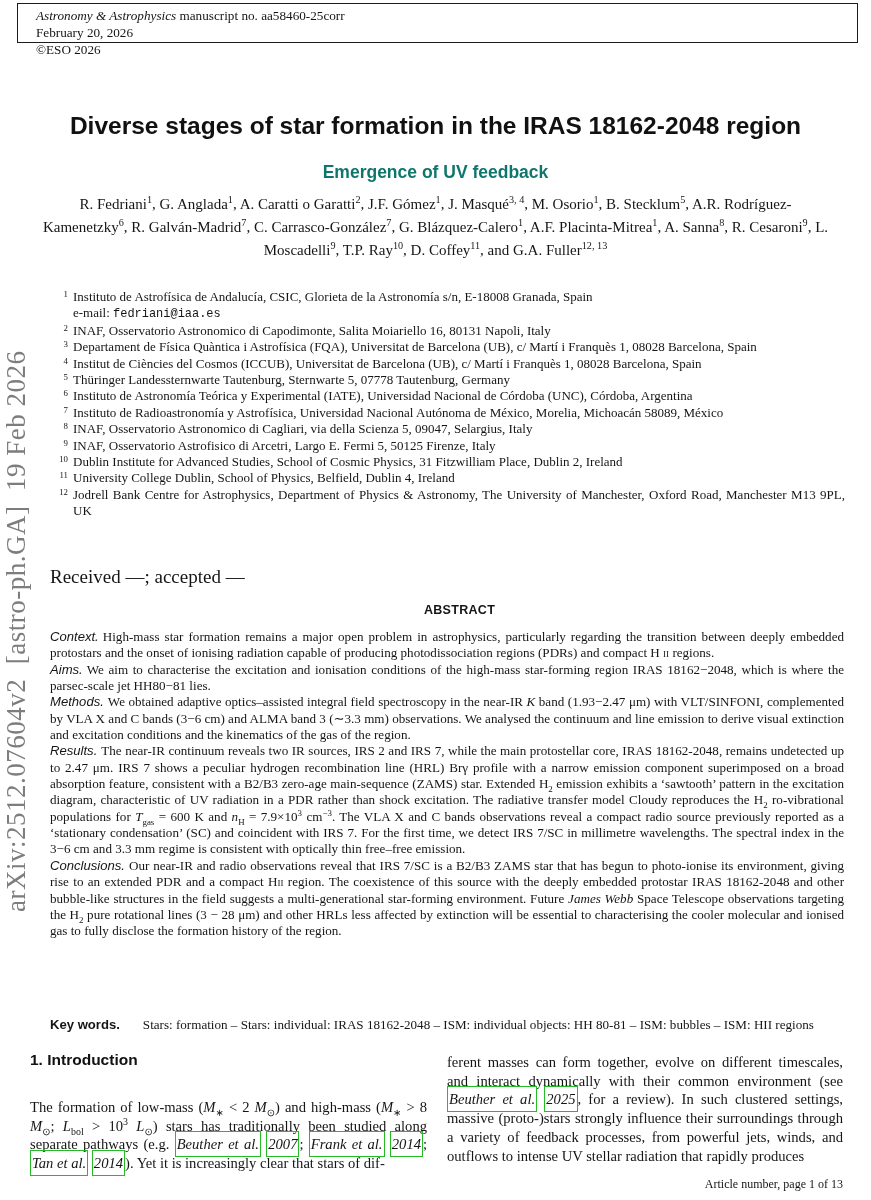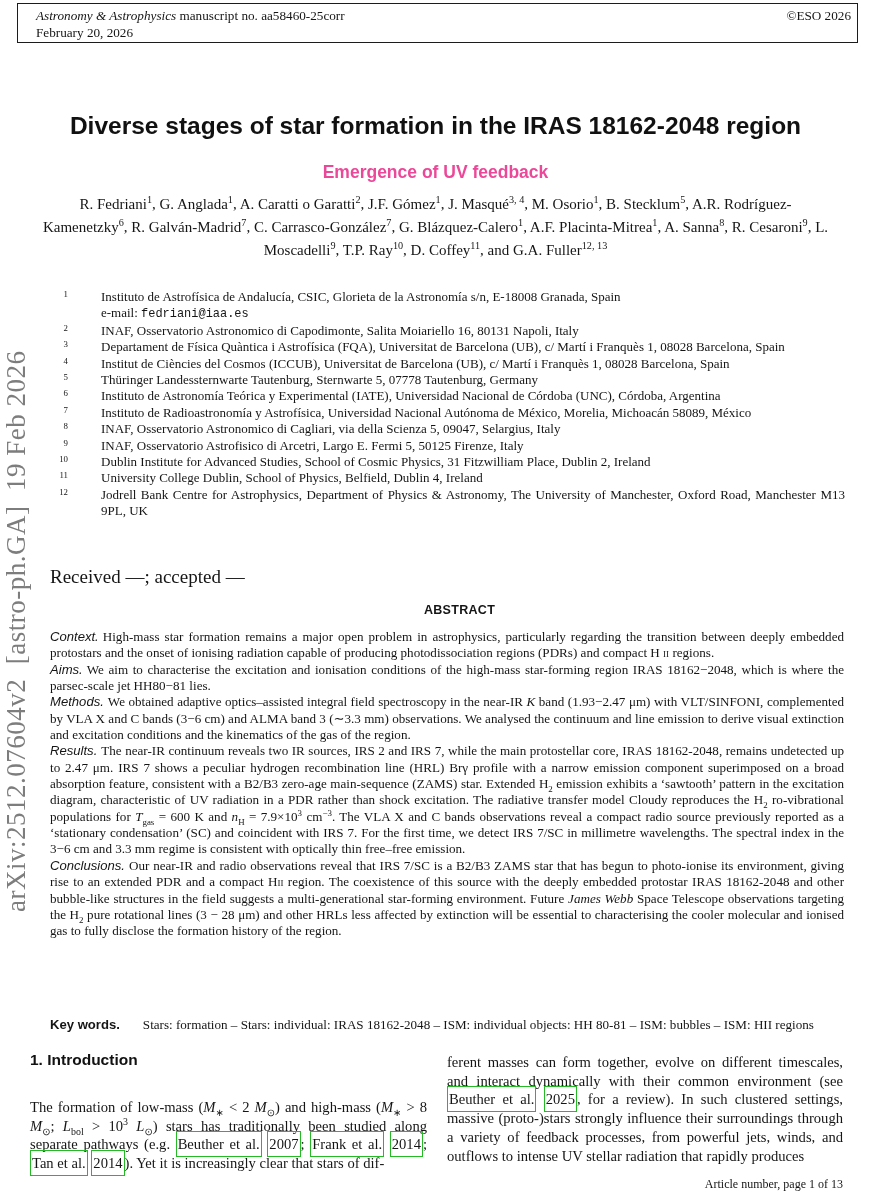--- a/index.html
+++ b/index.html
@@ -9,59 +9,59 @@
   }
   html,body{margin:0;padding:0;background:#ffffff;}
   #page{
     position:relative;width:871px;height:1200px;background:#ffffff;
     font-family:"Liberation Serif", serif;color:var(--ink);overflow:hidden;
   }
   
   .header-box{
     position:absolute;left:17px;top:3px;width:841px;height:40px;
     border:1.3px solid #1c1c1c;box-sizing:border-box;
-    display:flex;justify-content:space-between;
-    padding:3px 6px 0 18px;font-size:13.2px;line-height:17px;
+    display:flex;
+    padding:3px 6px 0 18px;font-size:13.2px;line-height:17px;flex-direction:column;
   }
   .header-left{white-space:nowrap;}
   .header-right{white-space:nowrap;}
   .rt-i{font-style:italic;}
   
   .watermark{
     position:absolute;left:1px;top:278px;height:706px;width:36px;
     writing-mode:vertical-rl;transform:rotate(180deg);
     font-family:"Liberation Serif", serif;font-size:27px;color:var(--wm);
     white-space:pre;text-align:center;letter-spacing:0.5px;
   }
   .title{
     position:absolute;left:20px;right:20px;top:112px;
     text-align:center;font-family:"Liberation Sans", sans-serif;
     font-weight:bold;font-size:24.5px;color:#111;
   }
   .subtitle{
     position:absolute;left:20px;right:20px;top:162px;
     text-align:center;font-family:"Liberation Sans", sans-serif;
-    font-weight:bold;font-size:17.5px;color:#ec4899;
+    font-weight:bold;font-size:17.5px;color:#0f766e;
   }
   .authors{
     position:absolute;left:38px;right:38px;top:193px;
     text-align:center;font-size:15px;line-height:23px;
   }
   .rt-sup{vertical-align:super;font-size:0.68em;line-height:0;}
   .rt-sub{vertical-align:sub;font-size:0.68em;line-height:0;}
   .rt-sc{font-variant:small-caps;}
   .rt-mono{font-family:"Liberation Mono", monospace;font-size:0.92em;}
-  .rt-cite{border:1px solid var(--cite);padding:4px 1px;}
+  .rt-cite{border:1px solid var(--cite);padding:4px 1px;font-style:italic;}
   .affils{
     position:absolute;left:50px;right:26px;top:289px;
     font-size:13px;line-height:16.4px;
   }
   .affil-row{display:grid;grid-template-columns:18px 1fr;column-gap:5px;}
   .affil-num{text-align:right;font-size:0.68em;line-height:inherit;position:relative;top:-3px;}
-  .affil-text{text-align:justify;margin-left:28px;}
+  .affil-text{text-align:justify;}
   .received{
     position:absolute;left:50px;top:566px;font-size:19px;
   }
   .abs-heading{
     position:absolute;left:0;right:0;top:603px;text-align:center;
     font-family:"Liberation Sans", sans-serif;font-weight:bold;font-size:12.5px;
     letter-spacing:0.3px;
     margin-left:48px;
   }
   .abstract{

